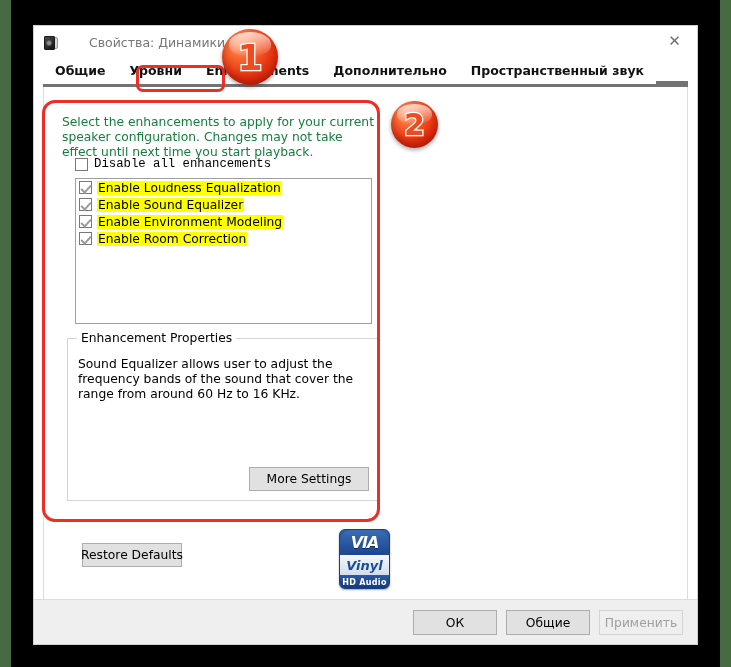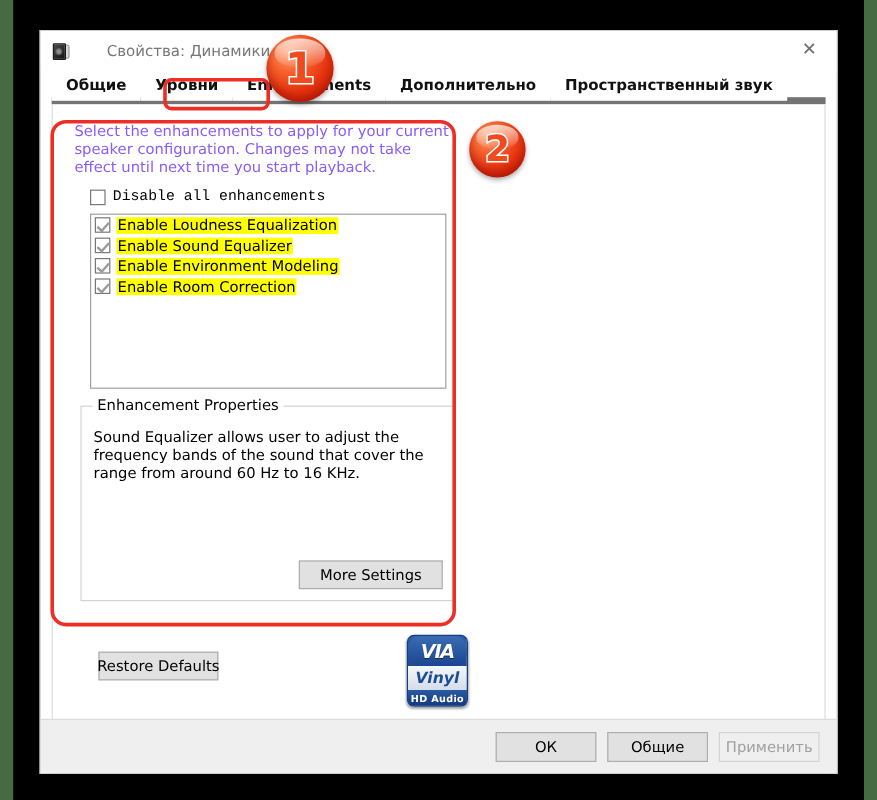--- a/index.html
+++ b/index.html
@@ -119,24 +119,24 @@
   .content {
     position: absolute;
     left: 10px; top: 8px;
     width: 338px;
     height: 413px;
     background: #ffffff;
   }
 
   .intro {
     position: absolute;
-    left: 8px; top: 7px;
+    left: 8px; top: 20px;
     width: 318px;
     font-size: 12.3px;
-    color: #8b5cf6;
+    color: #15803d;
     line-height: 15px;
   }
 
   .disable-row {
     position: absolute;
     left: 21px; top: 62px;
     display: flex; align-items: center;
     font-size: 12.3px;
     color: #000;
   }

